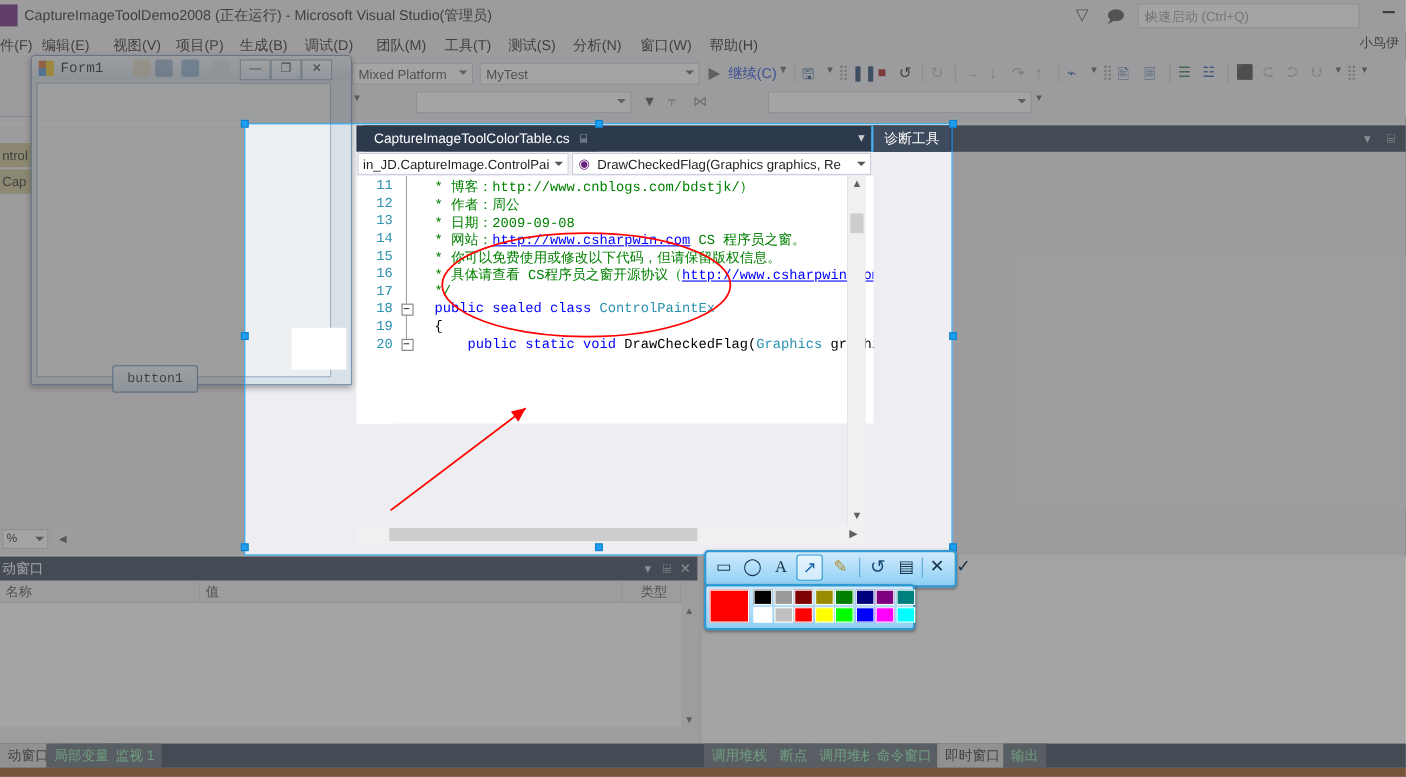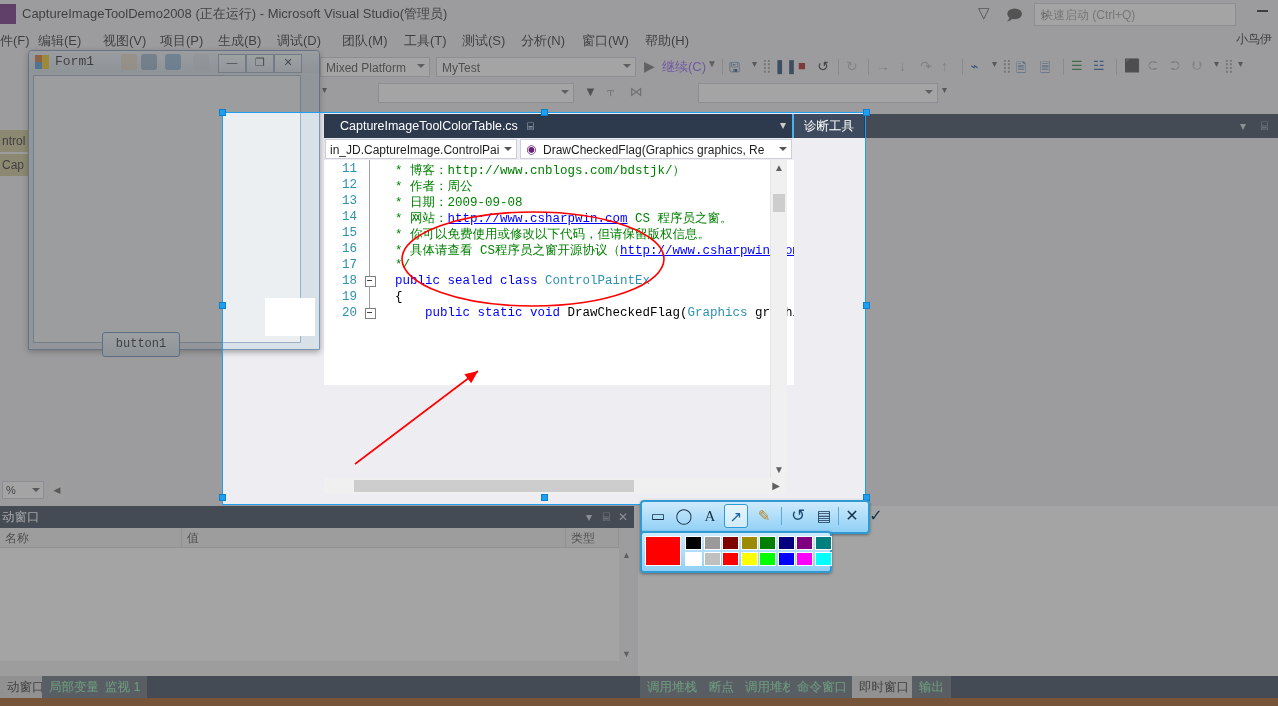--- a/index.html
+++ b/index.html
@@ -27,21 +27,21 @@
   .menubar{position:absolute;left:0;top:30px;width:1278px;height:22px;}
   .menubar .mi{position:absolute;top:2px;font-size:13px;color:#1e1e1e;white-space:nowrap;}
 
   
   .toolbar{position:absolute;left:0;top:54px;width:1278px;height:26px;background:#eeeef2;}
   .toolbar2{position:absolute;left:0;top:80px;width:1278px;height:26px;background:#eeeef2;}
   .combo{position:absolute;top:3px;height:20px;background:#fff;border:1px solid #ccceda;
          font-size:12px;color:#444;box-sizing:border-box;padding:3px 16px 0 5px;white-space:nowrap;overflow:hidden;}
   .combo .arw{position:absolute;right:4px;top:6px;border-left:4px solid transparent;
               border-right:4px solid transparent;border-top:4px solid #666;}
-  .tbbtn{position:absolute;top:4px;font-size:13px;color:#8b5cf6;white-space:nowrap;}
+  .tbbtn{position:absolute;top:4px;font-size:13px;color:#1d4ed8;white-space:nowrap;}
   .sep{position:absolute;top:5px;width:1px;height:16px;background:#c6c6c6;}
   .lbl{position:absolute;font-size:12px;color:#1e1e1e;white-space:nowrap;}
 
   
   .lefttabs{position:absolute;left:0;top:106px;width:30px;height:400px;background:#eeeef2;}
   .ltab{position:absolute;left:0;width:30px;height:22px;background:#c9c28f;color:#1e1e1e;
         font-size:12px;line-height:22px;padding-left:2px;overflow:hidden;white-space:nowrap;box-sizing:border-box;}
   .procbar{position:absolute;left:0;top:106px;width:30px;height:18px;background:#2d3a4e;color:#fff;
            font-size:12px;line-height:18px;overflow:hidden;white-space:nowrap;}
 
@@ -326,21 +326,21 @@
 
     <div class="bl-hdr">
       <div class="bl-title">动窗口</div>
       <div class="bl-ctl" style="right:42px;">▾</div>
       <div class="bl-ctl" style="right:24px;">⌸</div>
       <div class="bl-ctl" style="right:6px;">✕</div>
     </div>
     <div class="bl-body">
       <div class="colhdr" style="left:0;width:182px;">名称</div>
       <div class="colhdr" style="left:182px;width:384px;">值</div>
-      <div class="colhdr" style="left:566px;width:53px;">类型</div>
+      <div class="colhdr" style="left:566px;width:53px;text-align:center;">类型</div>
       <div class="bl-vs">
         <div style="position:absolute;left:0;top:20px;width:15px;height:14px;color:#666;font-size:9px;text-align:center;line-height:14px;">▲</div>
         <div style="position:absolute;left:0;bottom:15px;width:15px;height:14px;color:#666;font-size:9px;text-align:center;line-height:14px;">▼</div>
       </div>
       <div class="bl-hs"></div>
     </div>
 
     <div class="br-pane"></div>
 
     <div class="botbar"></div>

